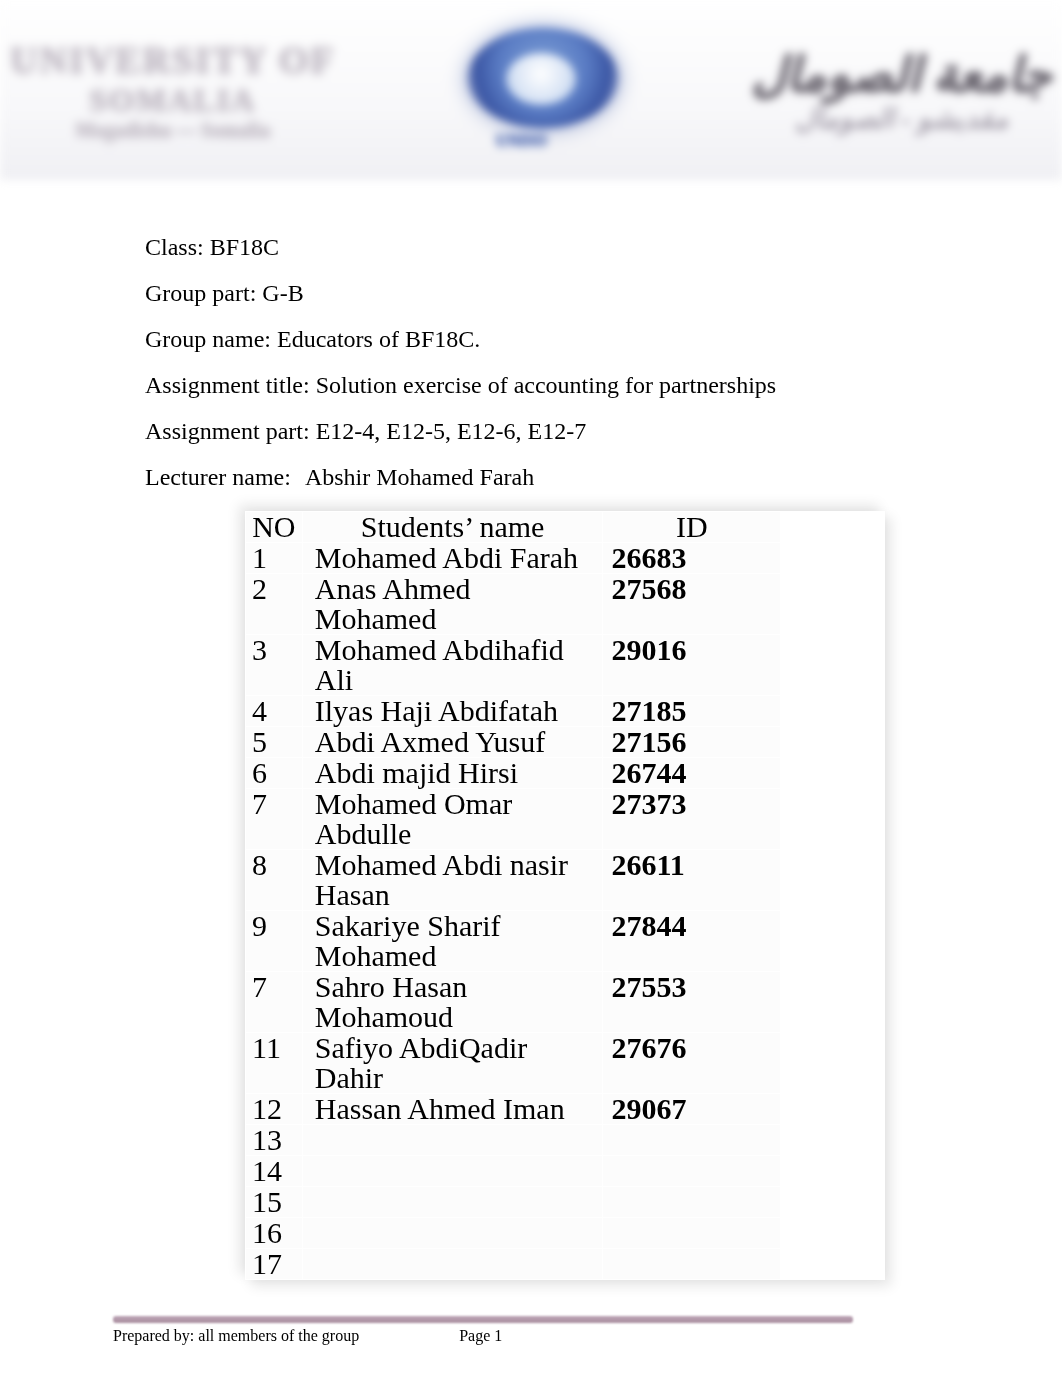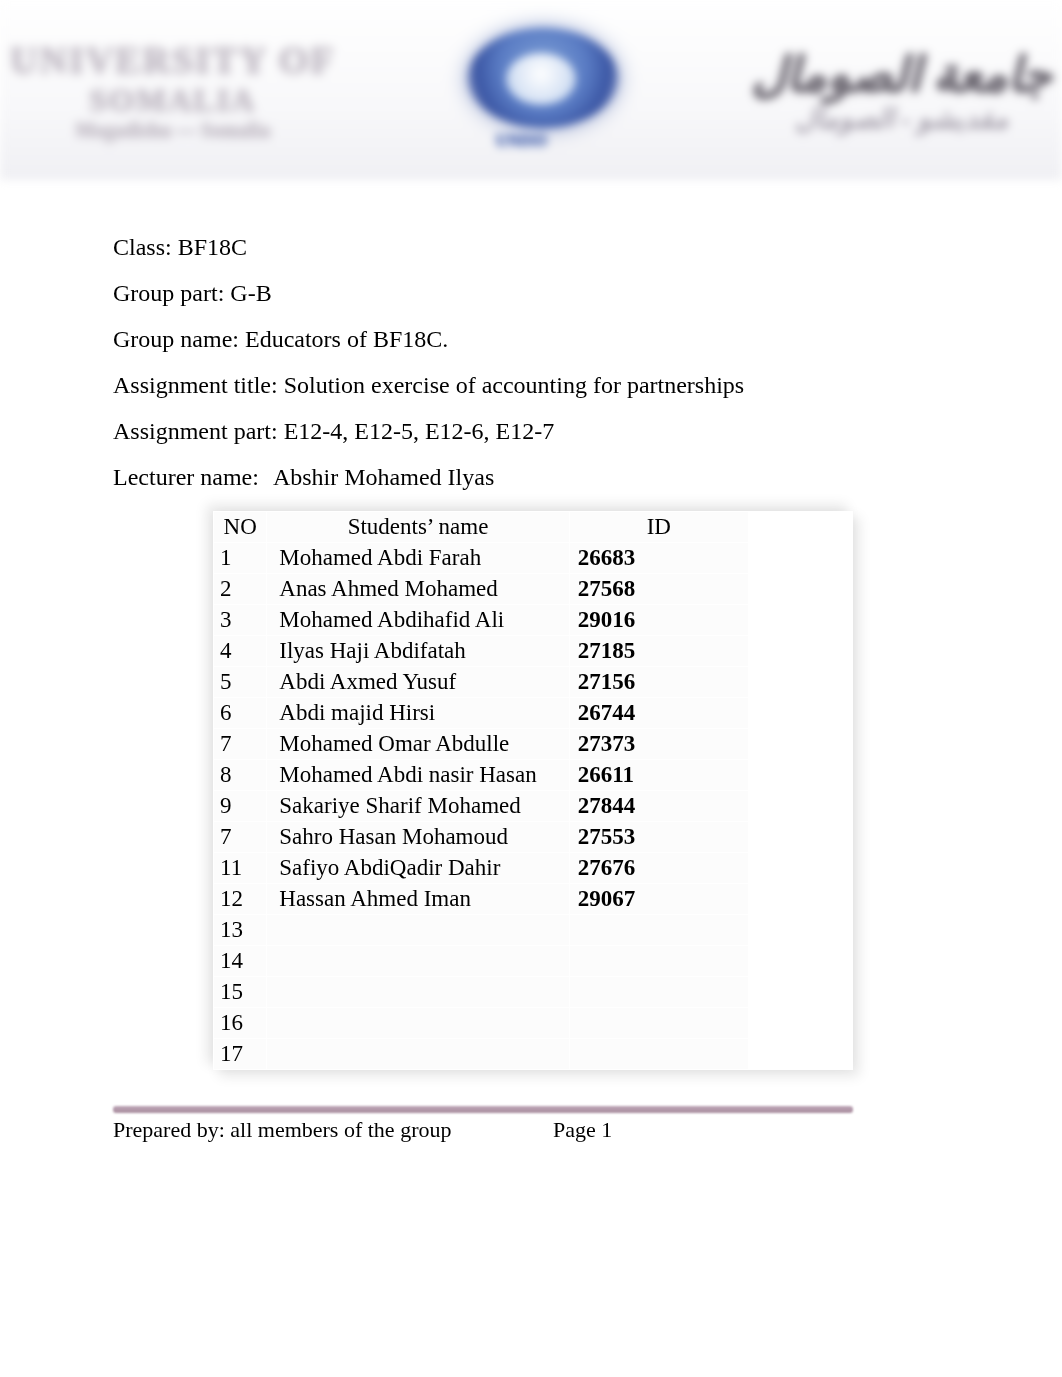--- a/index.html
+++ b/index.html
@@ -95,20 +95,21 @@
   }
   .hdr-right .ar2 {
     font-size: 28px;
     color: #a9a4af;
     font-style: italic;
     text-shadow: 0 0 6px #bab5c0;
   }
   .content {
     padding: 55px 0 16px 113px;
     width: 840px;
+    margin-left: 32px;
   }
   .meta-line {
     font-size: 24px;
     line-height: 1.0;
     margin-bottom: 22px;
   }
   .meta-line .label, .meta-line .value {
     display: inline;
   }
   .meta-line.lecturer .value {
@@ -125,21 +126,21 @@
     text-shadow: 3px 3px 6px rgba(0,0,0,0.18);
   }
   .table-wrap {
     margin: 8px 0 0 100px;
     width: 640px;
     box-shadow: -6px -6px 12px rgba(0,0,0,0.10), 6px 6px 12px rgba(0,0,0,0.10);
   }
   table.participants {
     border-collapse: collapse;
     width: 536px;
-    font-size: 23px;
+    font-size: 30px;
   }
   table.participants th, table.participants td {
     border: 1px solid #ffffff;
     background: #fcfcfc;
     padding: 0 6px;
     vertical-align: top;
     line-height: 30px;
     height: 30px;
     text-align: left;
     font-weight: normal;
@@ -171,21 +172,21 @@
   .footer-sep {
     margin: 20px 0 4px 113px;
     width: 740px;
     height: 7px;
     background: linear-gradient(to bottom, #bda6b7, #a98d9e);
     border-radius: 3px;
     filter: blur(1px);
   }
   .footer-line {
     margin-left: 113px;
-    font-size: 22px;
+    font-size: 16px;
   }
   .footer-line .lbl, .footer-line .val, .footer-line .pg-lbl, .footer-line .pg-val {
     display: inline;
   }
   .footer-line .pg {
     margin-left: 96px;
   }
 </style>
 </head>
 <body>
@@ -225,21 +226,21 @@
 
     <div class="meta-line">
       <span class="label">Assignment title: </span><span class="value">Solution exercise of accounting for partnerships</span>
     </div>
 
     <div class="meta-line">
       <span class="label">Assignment part: </span><span class="value">E12-4, E12-5, E12-6, E12-7</span>
     </div>
 
     <div class="meta-line lecturer">
-      <span class="label">Lecturer name:</span> <span class="value">Abshir Mohamed Ilyas</span>
+      <span class="label">Lecturer name:</span> <span class="value">Abshir Mohamed Farah</span>
     </div>
 
 
     <div class="table-wrap">
       <table class="participants">
         <thead>
           <tr>
             <th class="col-no">NO</th>
             <th class="col-name">Students’ name</th>
             <th class="col-id">ID</th>

